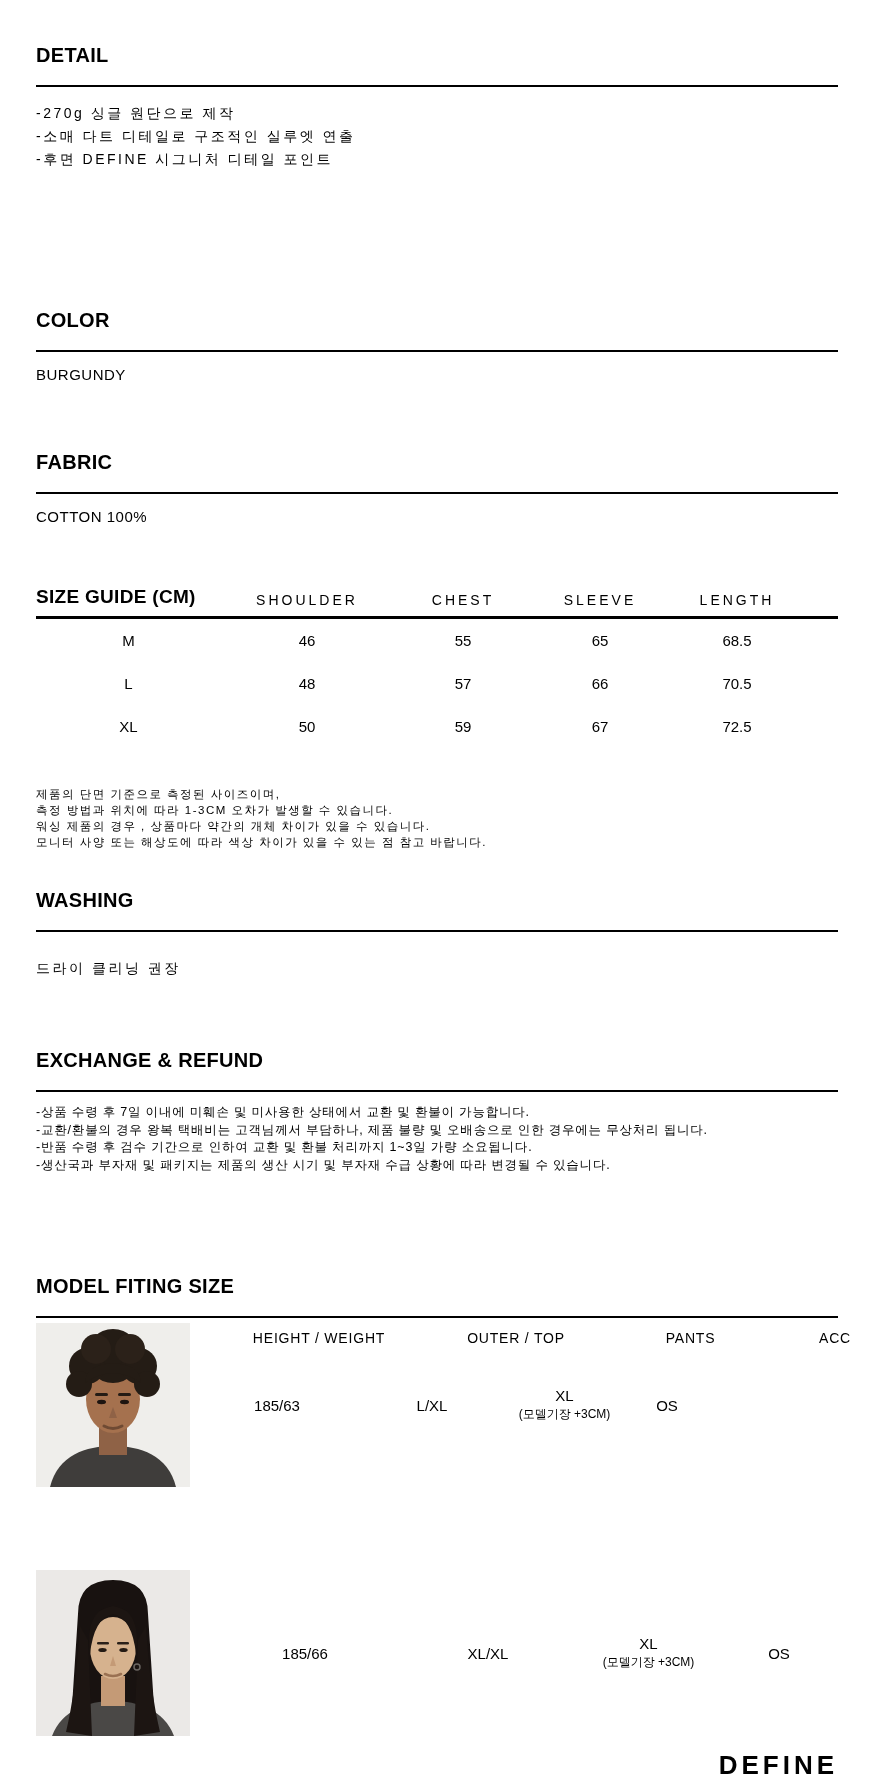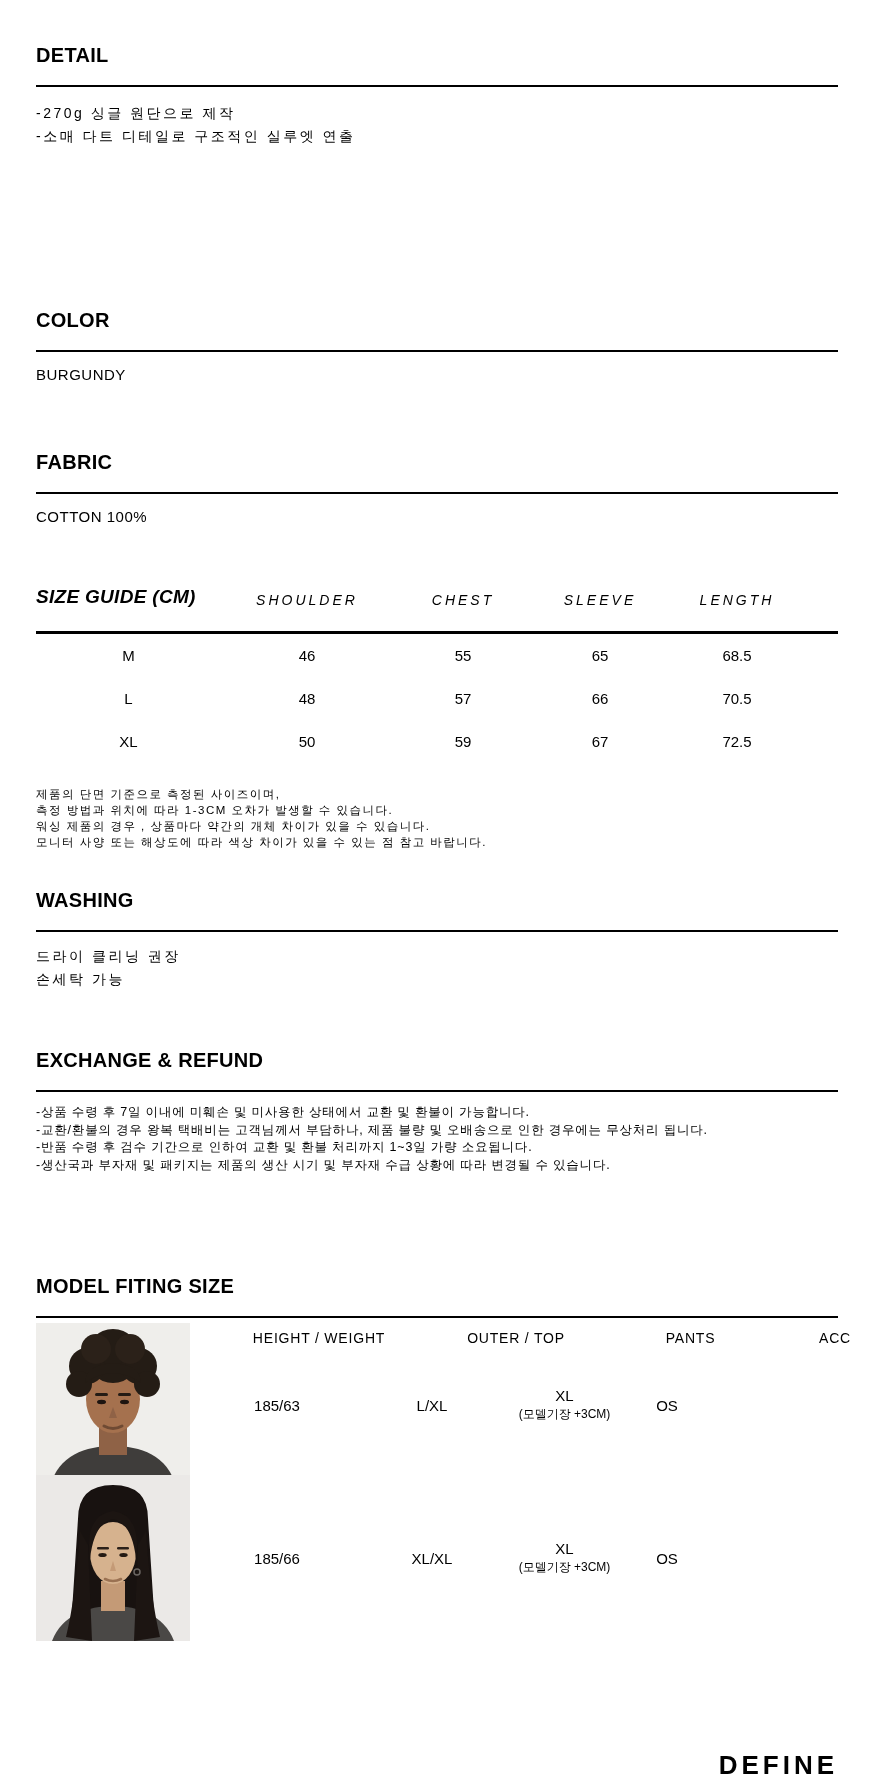--- a/index.html
+++ b/index.html
@@ -16,21 +16,21 @@
     font-size:20px; font-weight:700; letter-spacing:.3px;
     line-height:24px; padding-bottom:18px;
     border-bottom:2px solid #000;
   }
   .klines { margin-top:15px; font-size:14px; line-height:23px; letter-spacing:2.5px; }
   .value  { margin-top:14px; font-size:15px; letter-spacing:.5px; }
 
   
   .sg-head {
     display:grid; grid-template-columns:185px 172px 140px 134px 140px;
-    align-items:end; padding-bottom:23px; border-bottom:3px solid #000;font-style:italic;
+    align-items:end; padding-bottom:8px; border-bottom:3px solid #000;
   }
   .sg-title { font-size:19px; font-weight:700; letter-spacing:.3px; }
   .sg-col { font-size:14px; letter-spacing:3px; text-align:center; }
   .sg-row {
     display:grid; grid-template-columns:185px 172px 140px 134px 140px;
     height:43px; align-items:center; font-size:15px; text-align:center;
   }
   .notes { font-size:11.5px; line-height:16px; letter-spacing:1.5px; }
   .ex-lines { margin-top:12px; font-size:12.5px; line-height:17.5px; letter-spacing:.8px; }
 
@@ -58,20 +58,21 @@
   }
 </style>
 </head>
 <body>
 
 <section class="sec" style="top:43px">
   <h2 class="h">DETAIL</h2>
   <div class="klines">
     <p>-270g 싱글 원단으로 제작</p>
     <p>-소매 다트 디테일로 구조적인 실루엣 연출</p>
+    <p>-후면 DEFINE 시그니처 디테일 포인트</p>
   </div>
 </section>
 
 <section class="sec" style="top:308px">
   <h2 class="h">COLOR</h2>
   <p class="value">BURGUNDY</p>
 </section>
 
 <section class="sec" style="top:450px">
   <h2 class="h">FABRIC</h2>
@@ -111,23 +112,22 @@
 
 <section class="sec notes" style="top:786px">
   <p>제품의 단면 기준으로 측정된 사이즈이며,</p>
   <p>측정 방법과 위치에 따라 1-3CM 오차가 발생할 수 있습니다.</p>
   <p>워싱 제품의 경우 , 상품마다 약간의 개체 차이가 있을 수 있습니다.</p>
   <p>모니터 사양 또는 해상도에 따라 색상 차이가 있을 수 있는 점 참고 바랍니다.</p>
 </section>
 
 <section class="sec" style="top:888px">
   <h2 class="h">WASHING</h2>
-  <div class="klines" style="margin-top:13px">
+  <div class="klines" style="margin-top:25px">
     <p>드라이 클리닝 권장</p>
-    <p>손세탁 가능</p>
   </div>
 </section>
 
 <section class="sec" style="top:1048px">
   <h2 class="h">EXCHANGE &amp; REFUND</h2>
   <div class="ex-lines">
     <p>-상품 수령 후 7일 이내에 미훼손 및 미사용한 상태에서 교환 및 환불이 가능합니다.</p>
     <p>-교환/환불의 경우 왕복 택배비는 고객님께서 부담하나, 제품 불량 및 오배송으로 인한 경우에는 무상처리 됩니다.</p>
     <p>-반품 수령 후 검수 기간으로 인하여 교환 및 환불 처리까지 1~3일 가량 소요됩니다.</p>
     <p>-생산국과 부자재 및 패키지는 제품의 생산 시기 및 부자재 수급 상황에 따라 변경될 수 있습니다.</p>
@@ -171,21 +171,21 @@
   </div>
   <div class="cell">185/63</div>
   <div class="cell">L/XL</div>
   <div class="cell">
     <span>XL</span>
     <span class="sub">(모델기장 +3CM)</span>
   </div>
   <div class="cell">OS</div>
 </div>
 
-<div class="model-row" style="top:1475px; height:166px;">
+<div class="model-row" style="top:1570px; height:166px;gap:28px;">
   <div class="photo">
     <svg width="154" height="166" viewBox="0 0 154 166" aria-hidden="true">
       <rect width="154" height="166" fill="#ebe9e7"></rect>
       <path d="M42 44 Q42 10 77 10 Q112 10 112 44 L119 152 Q120 166 112 166 L42 166 Q34 166 35 152 Z" fill="#181210"></path>
       <path d="M16 166 C26 140 52 131 77 131 C102 131 128 140 138 166 Z" fill="#4a4846"></path>
       <path d="M44 56 Q40 120 30 162 L56 166 L52 70 Z" fill="#1c1512"></path>
       <path d="M110 56 Q114 120 124 162 L98 166 L102 70 Z" fill="#1c1512"></path>
       <rect x="65" y="106" width="24" height="30" fill="#c49a76"></rect>
       <ellipse cx="77" cy="78" rx="23" ry="31" fill="#d6b28e"></ellipse>
       <path d="M77 44 Q58 48 54 84 Q48 40 77 36 Q106 40 100 84 Q96 48 77 44 Z" fill="#1c1512"></path>

